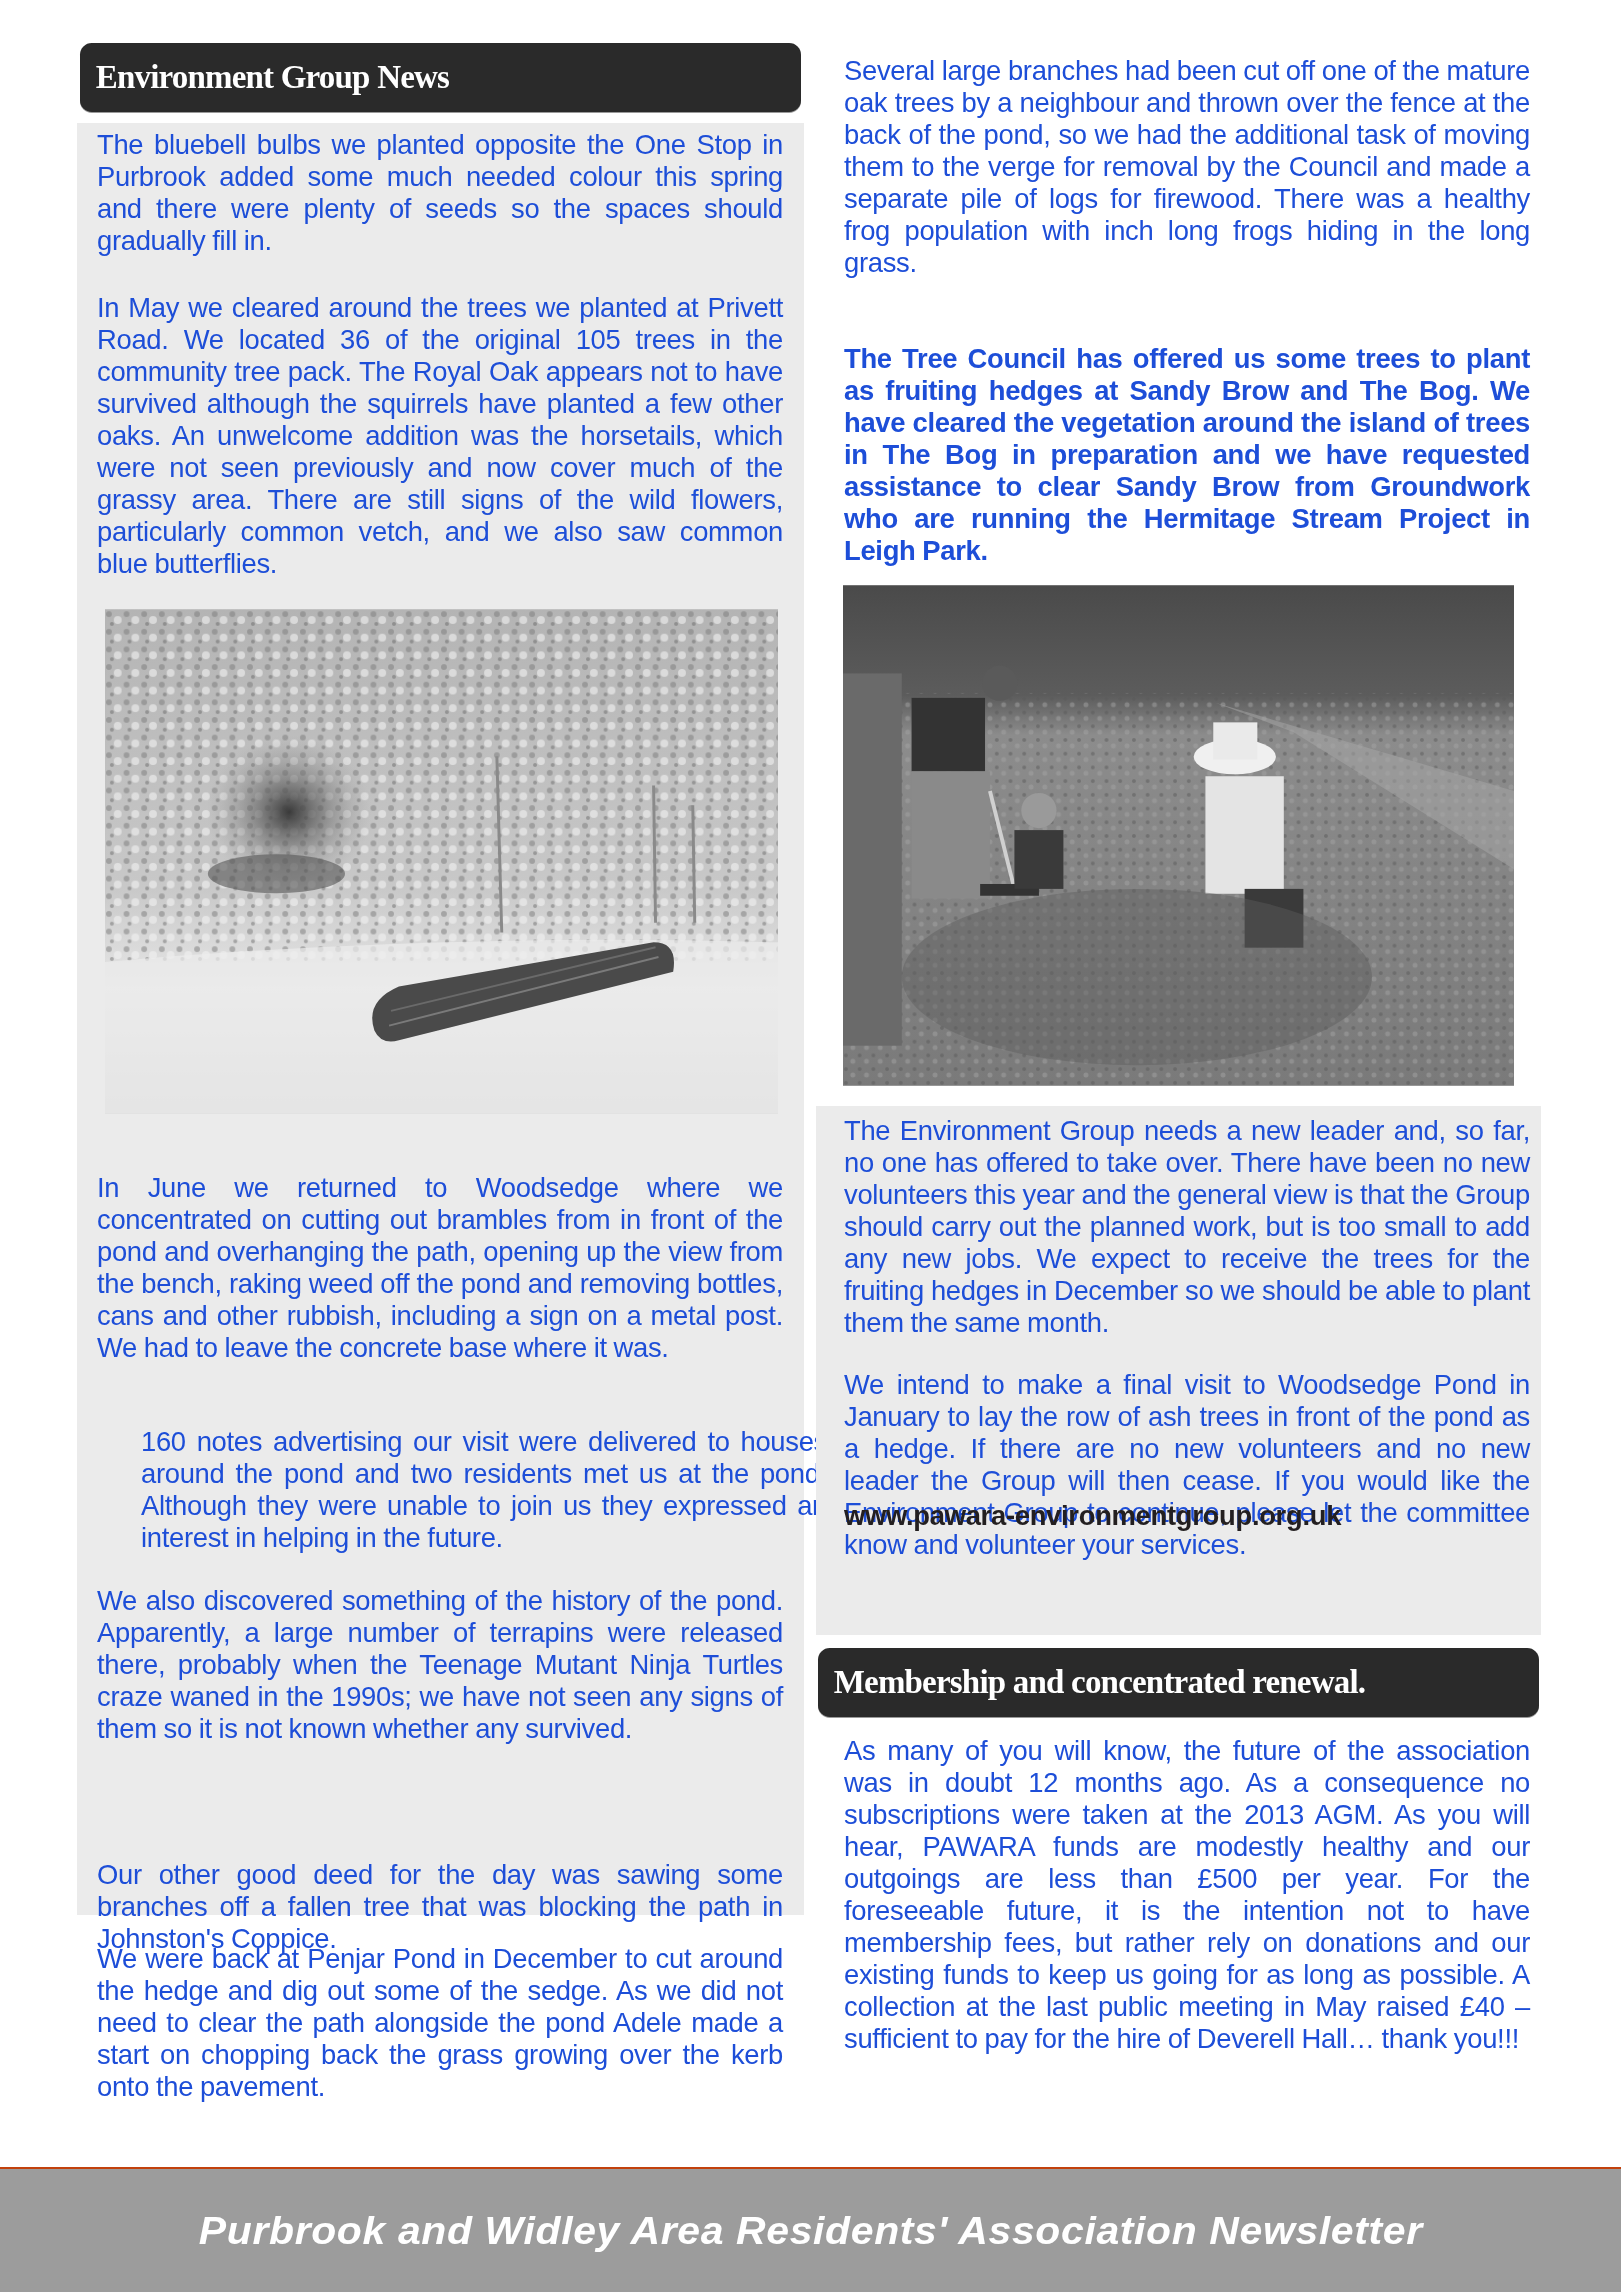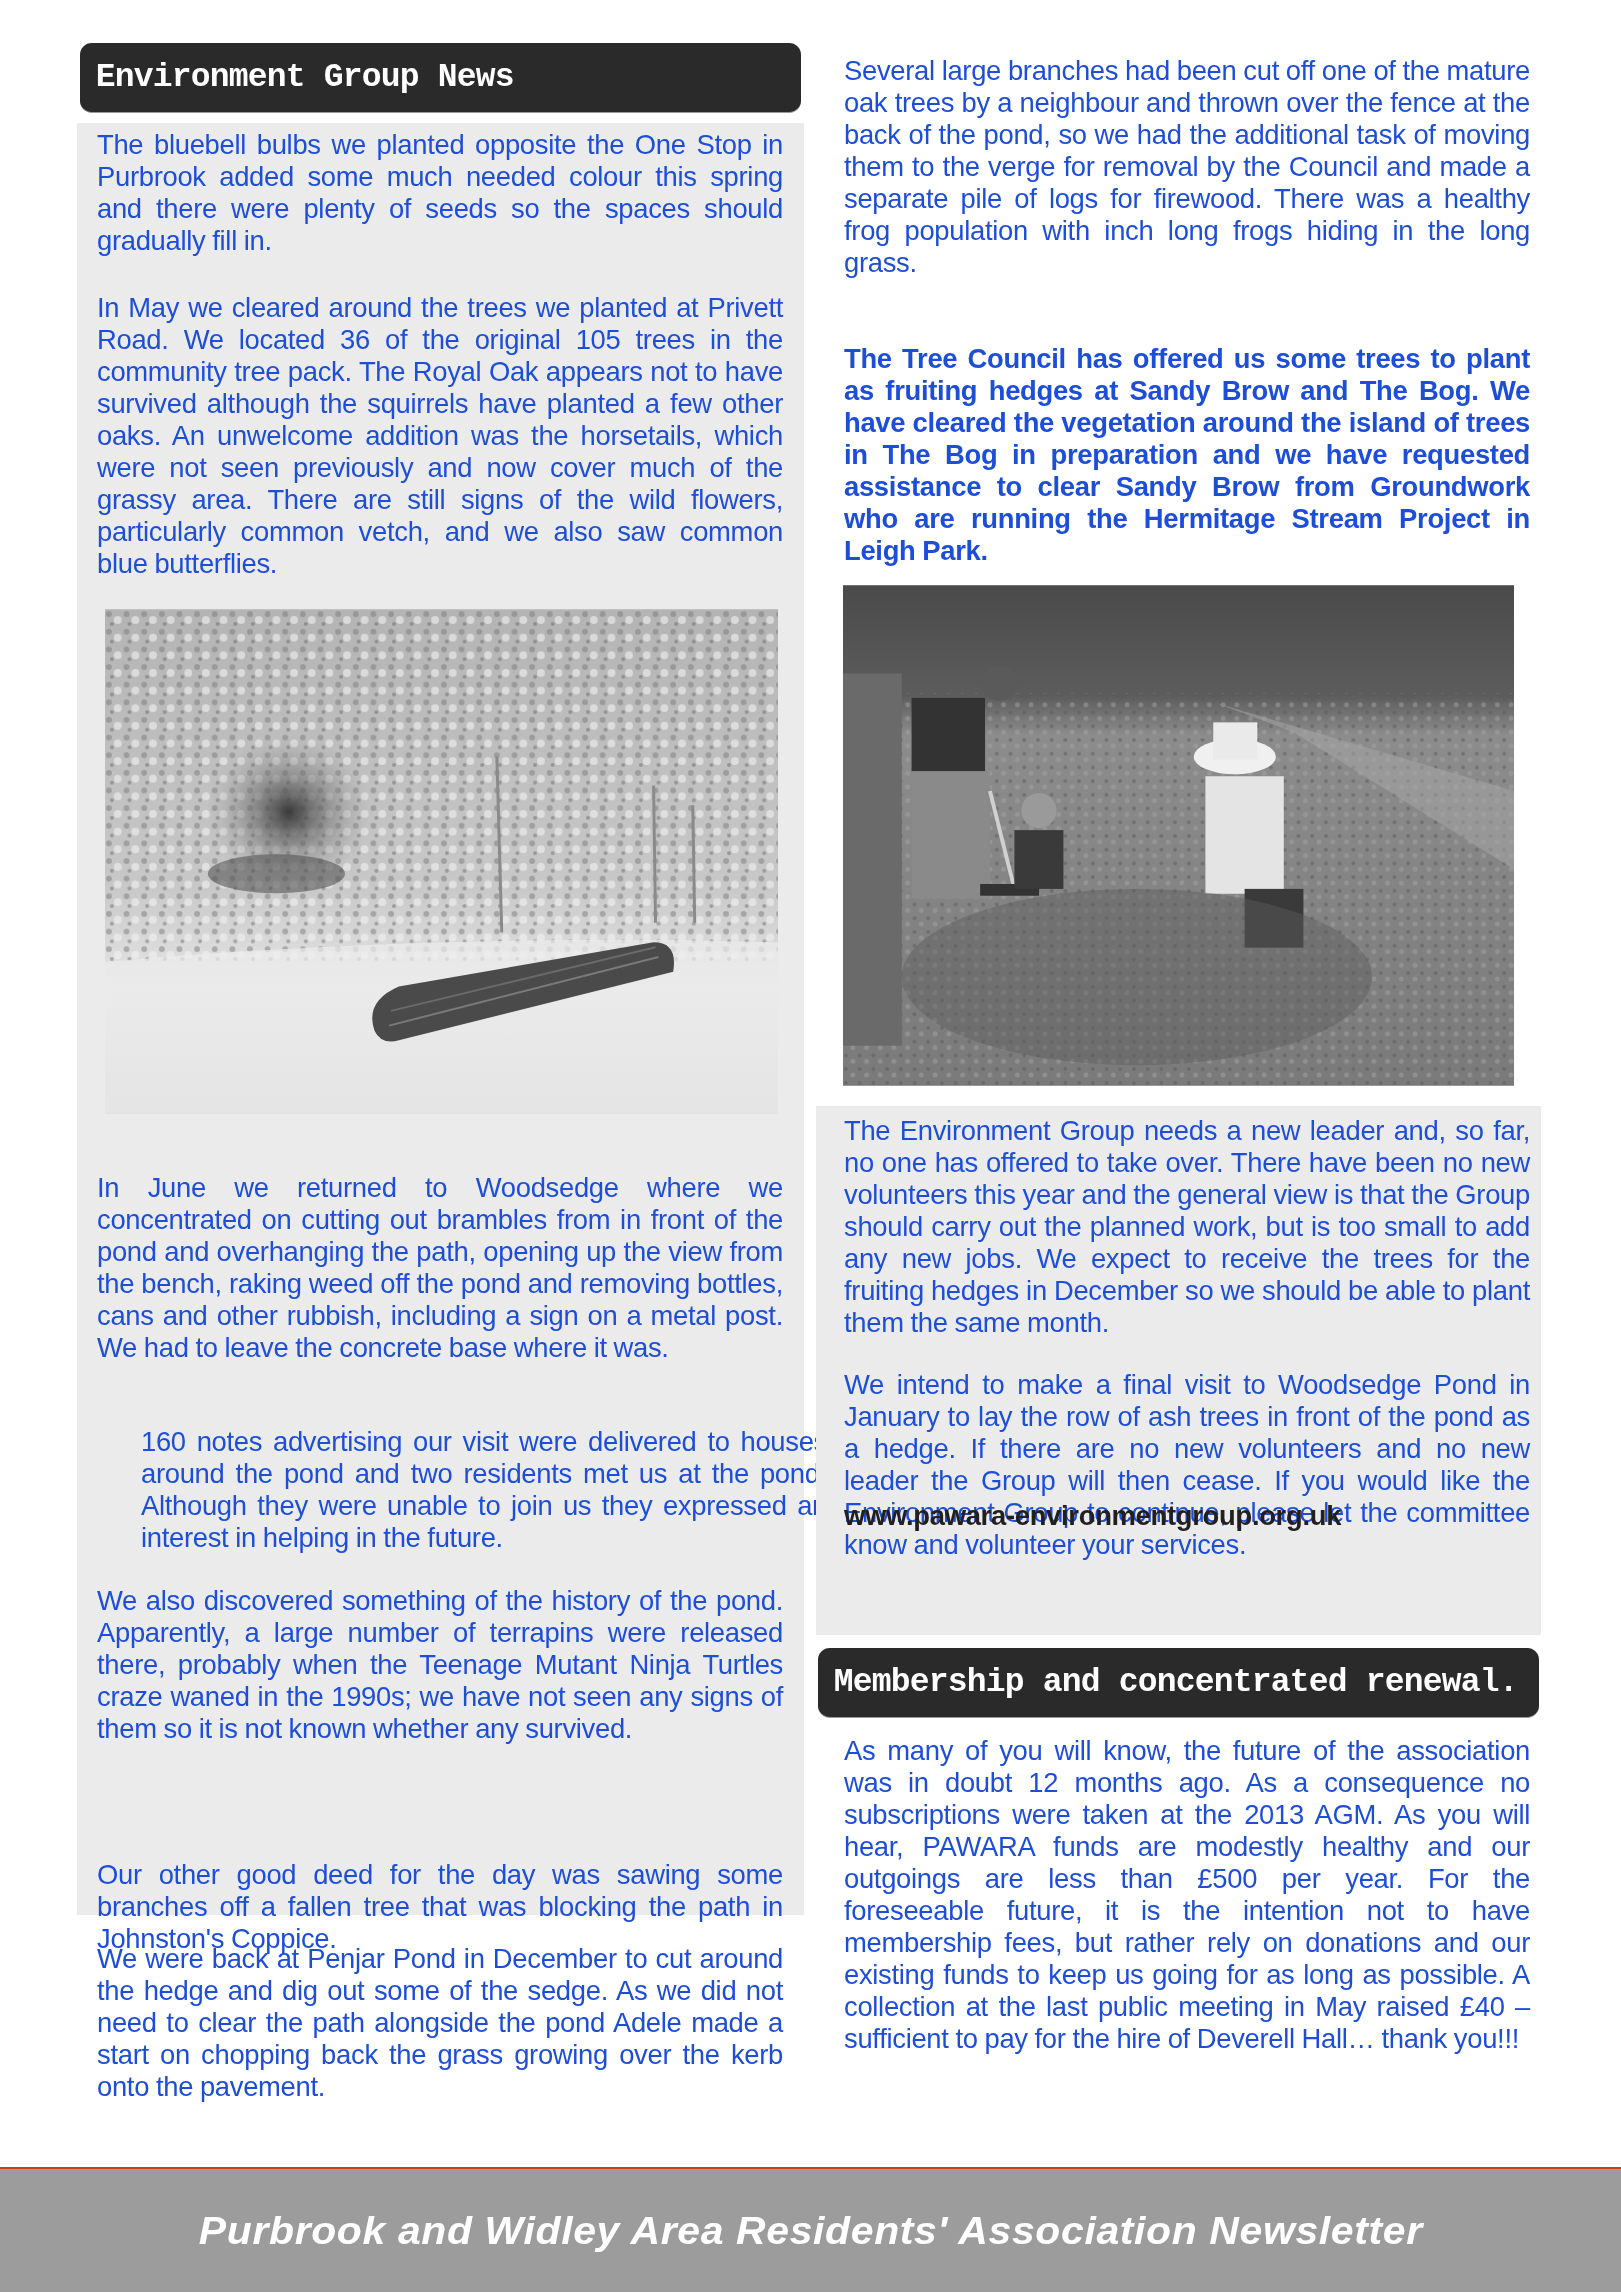--- a/index.html
+++ b/index.html
@@ -15,21 +15,21 @@
       color: #1d4ed8;
       letter-spacing: -0.3px;
       word-spacing: -0.5px;
     }
 
     .header-bar {
       position: absolute;
       background: #2a2a2a;
       border-radius: 11.8px;
       color: #ffffff;
-      font-family: Liberation Mono, monospace;
+      font-family: Liberation Serif, serif;
       font-weight: bold;
       font-size: 33px;
       letter-spacing: -0.8px;
       padding-left: 15.7px;
       display: flex;
       align-items: center;
       box-shadow: 0 1px 0 #9a9a9a;
     }
 
     .grey-box { position: absolute; background: #ebebeb; }

